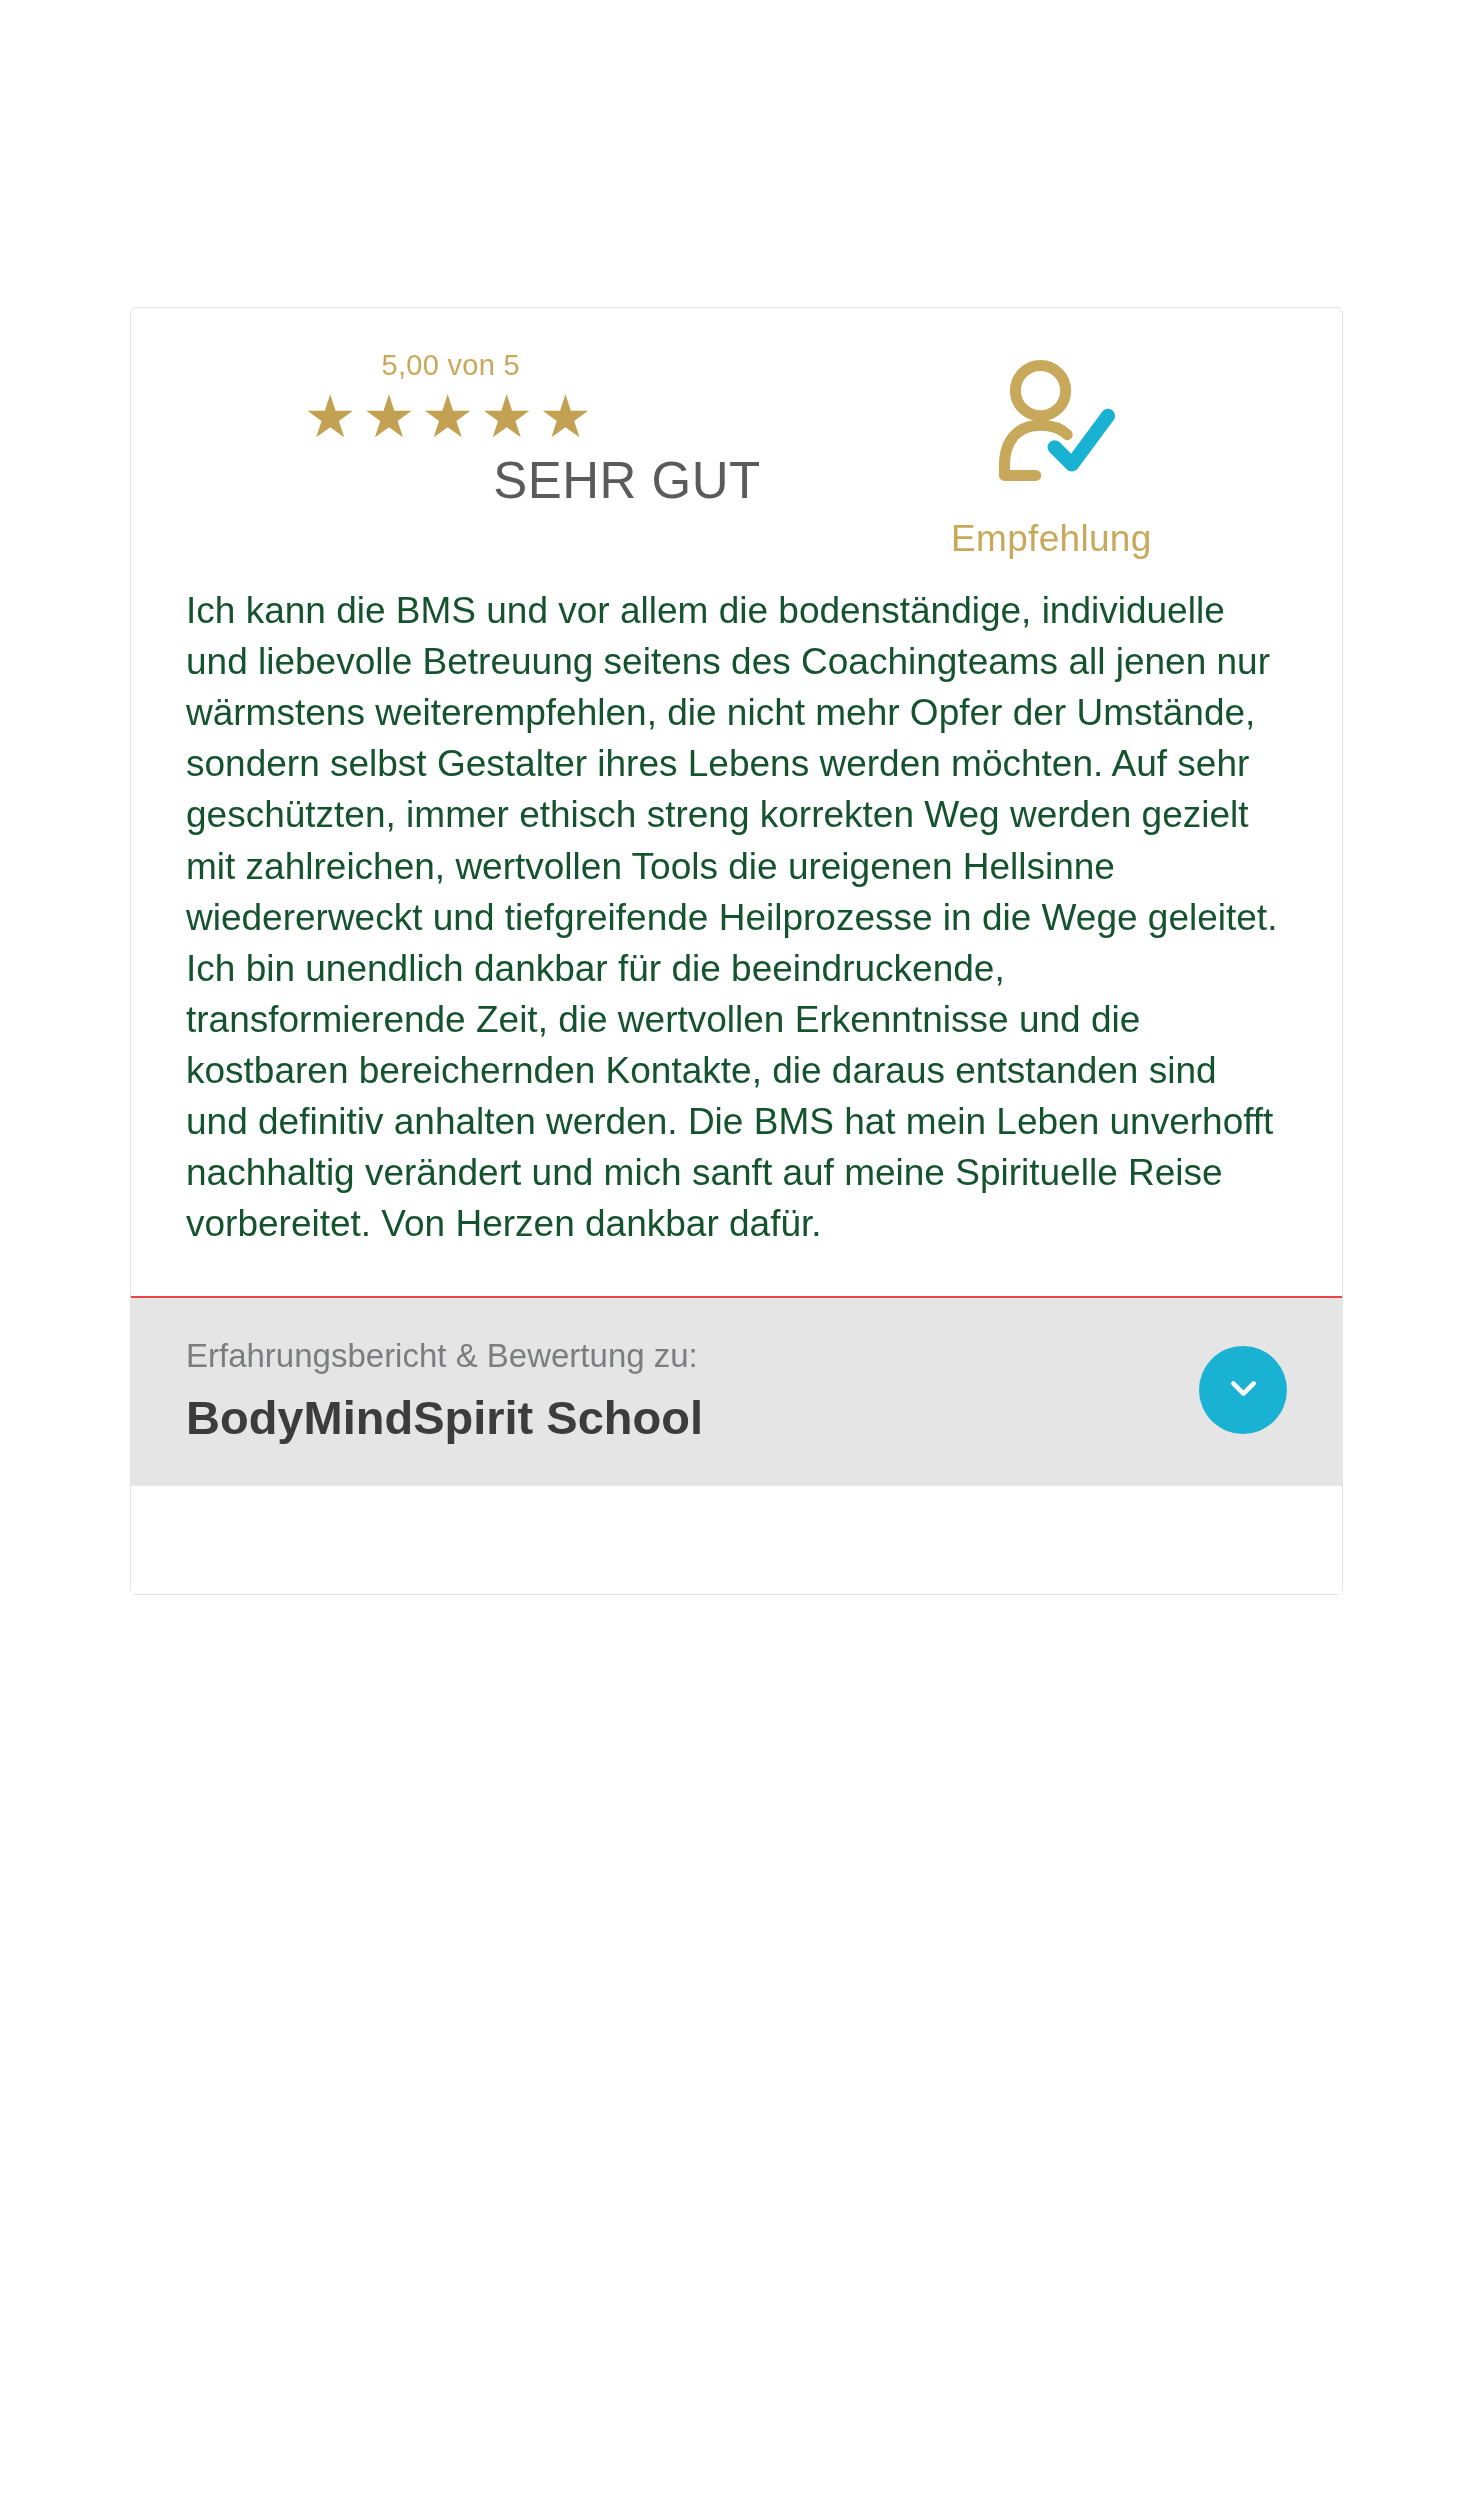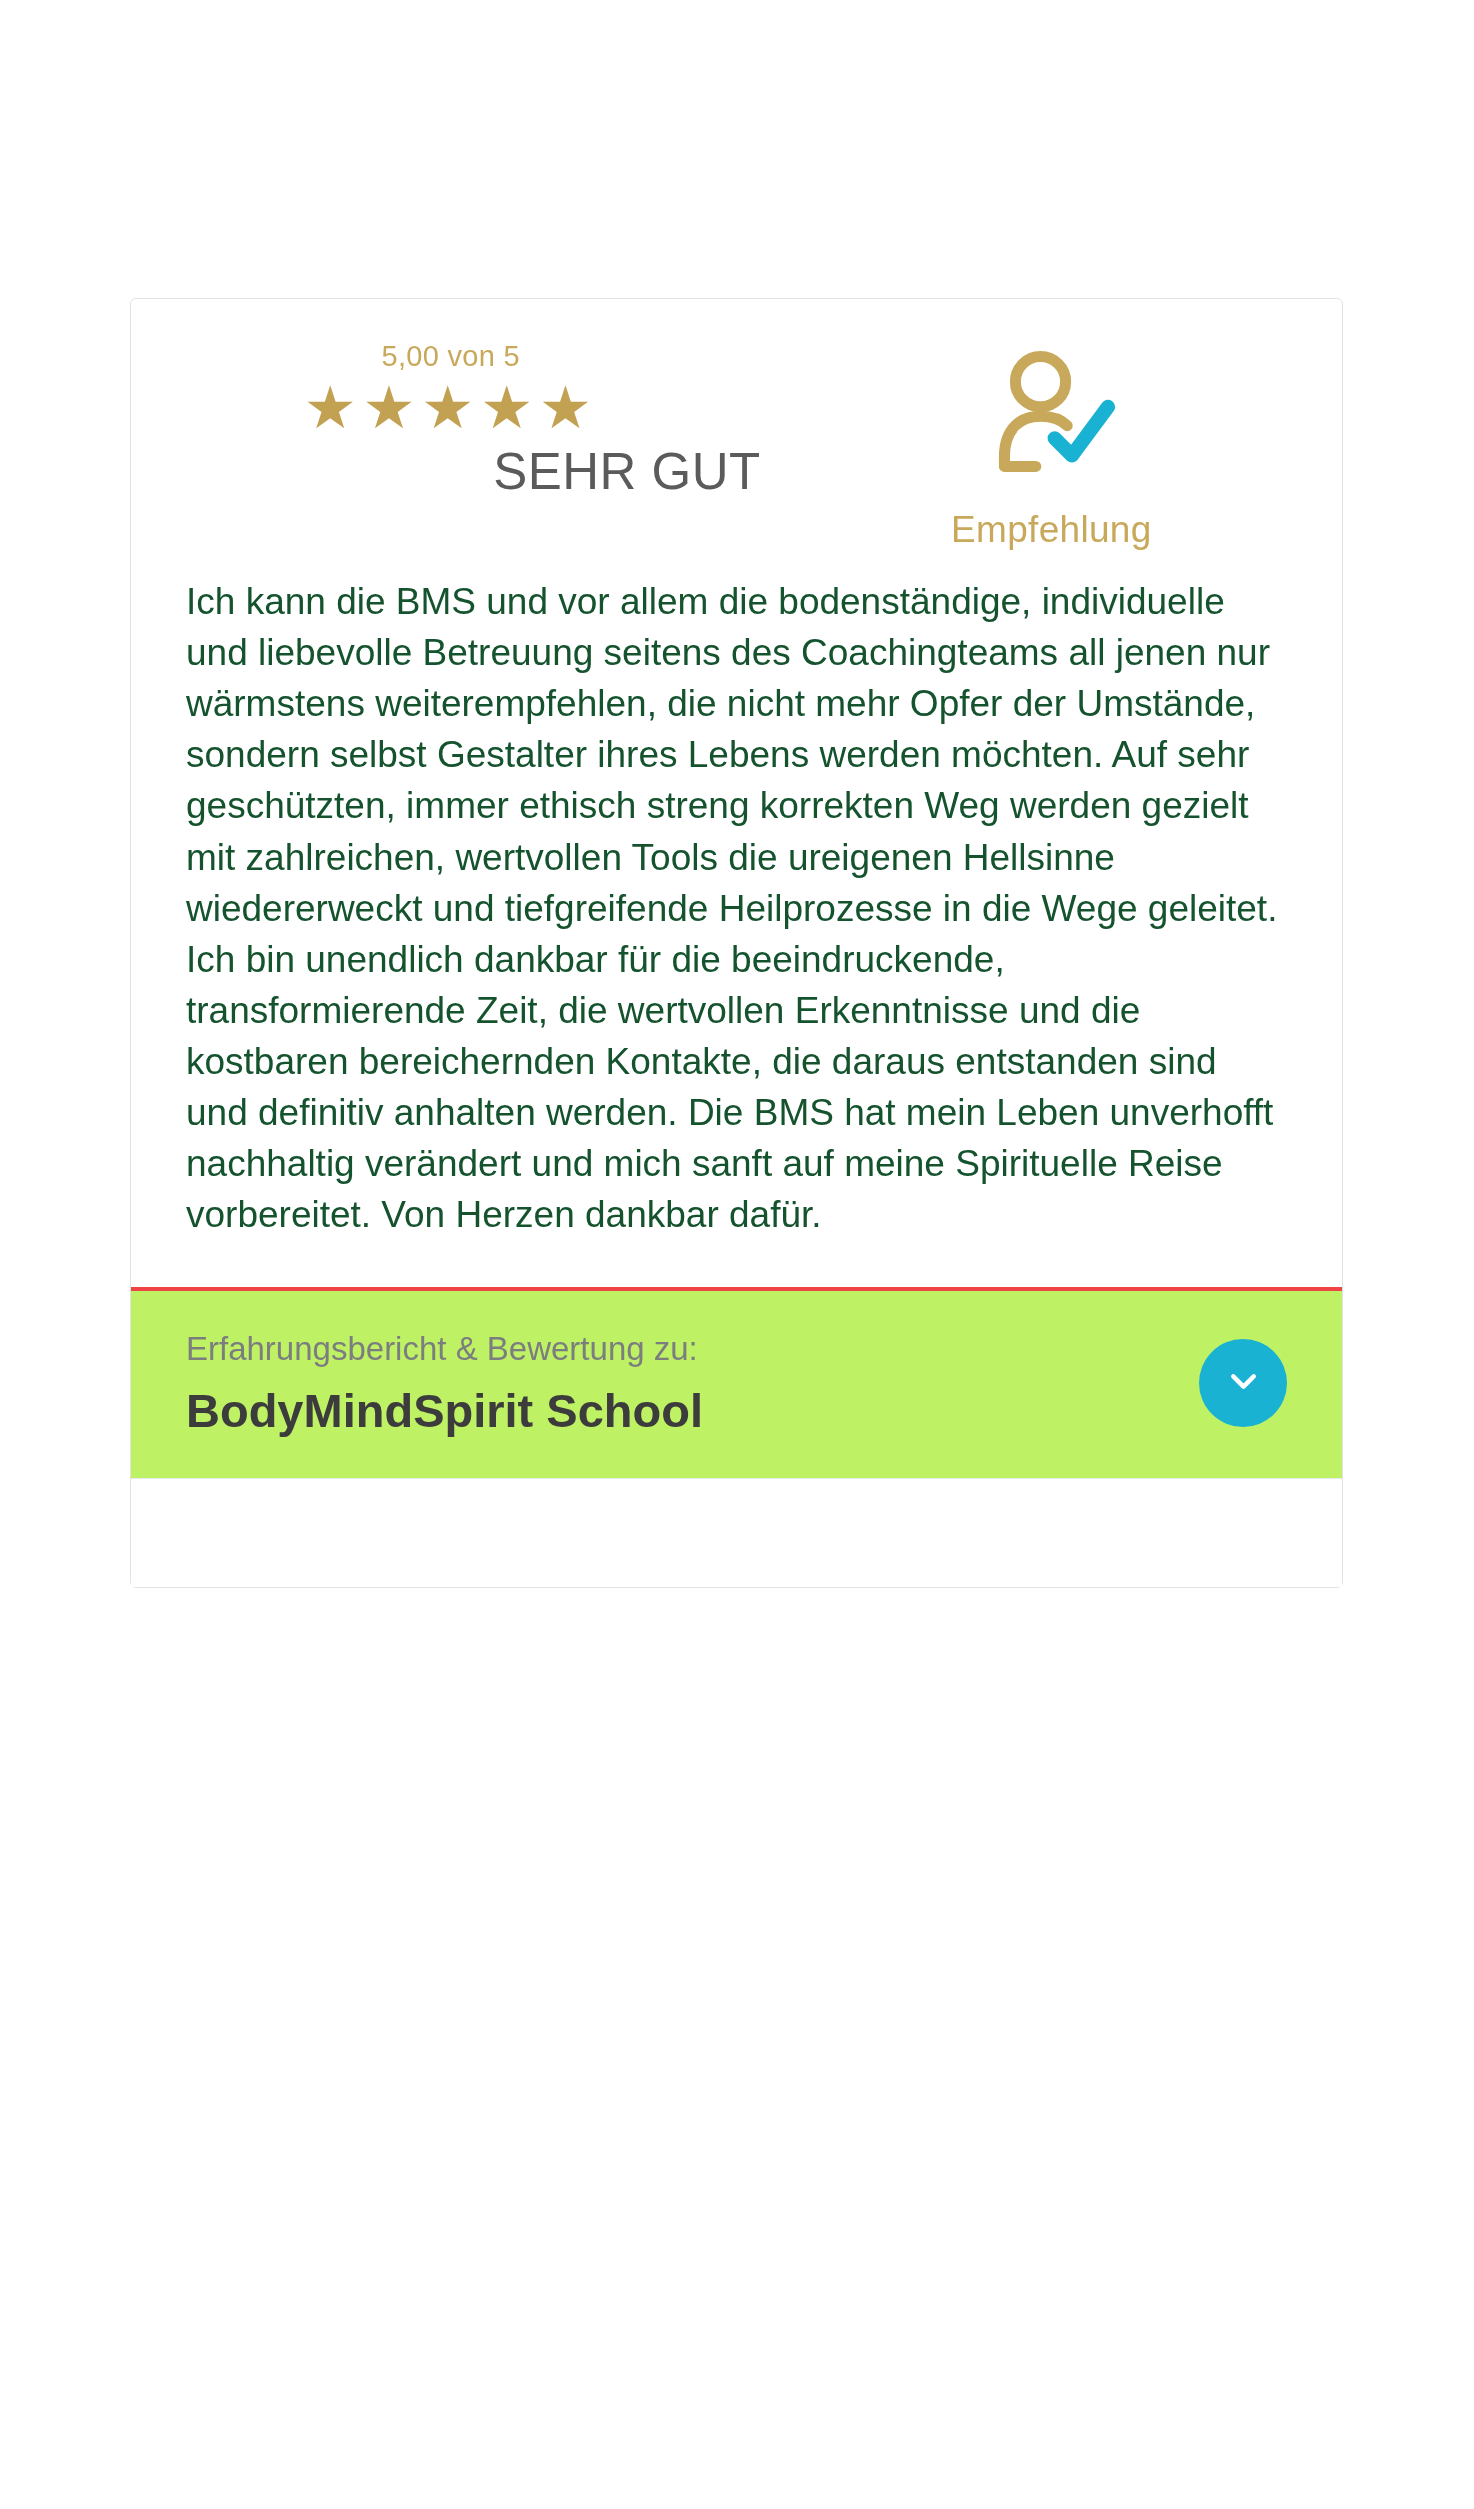--- a/index.html
+++ b/index.html
@@ -15,21 +15,21 @@
     position: relative;
     width: 1474px;
     height: 2509px;
     background: #ffffff;
     overflow: hidden;
   }
 
   .review-card {
     position: absolute;
     left: 130px;
-    top: 298px;
+    top: 307px;
     width: 1213px;
     background: #ffffff;
     border: 1px solid #e3e3e3;
     border-radius: 5.9px;
     box-sizing: border-box;
   }
 
   
   .card-header {
     display: flex;
@@ -90,22 +90,22 @@
   .review-text {
     color: #14532d;
     font-size: 37px;
     line-height: 1.38;
     padding: 25.5px 55px 47px 55px;
     font-weight: 400;
   }
 
   
   .card-footer {
-    background: #bef264;
-    border-top: 4px solid #ef4444;
+    background: #e5e5e5;
+    border-top: 2px solid #ef4444;
     border-bottom: 1px solid #e8e8e8;
     padding: 35px 55px 37px 55px;
     display: flex;
     align-items: center;
     justify-content: space-between;
     box-sizing: border-box;
   }
 
   .footer-text {
     max-width: 80%;

